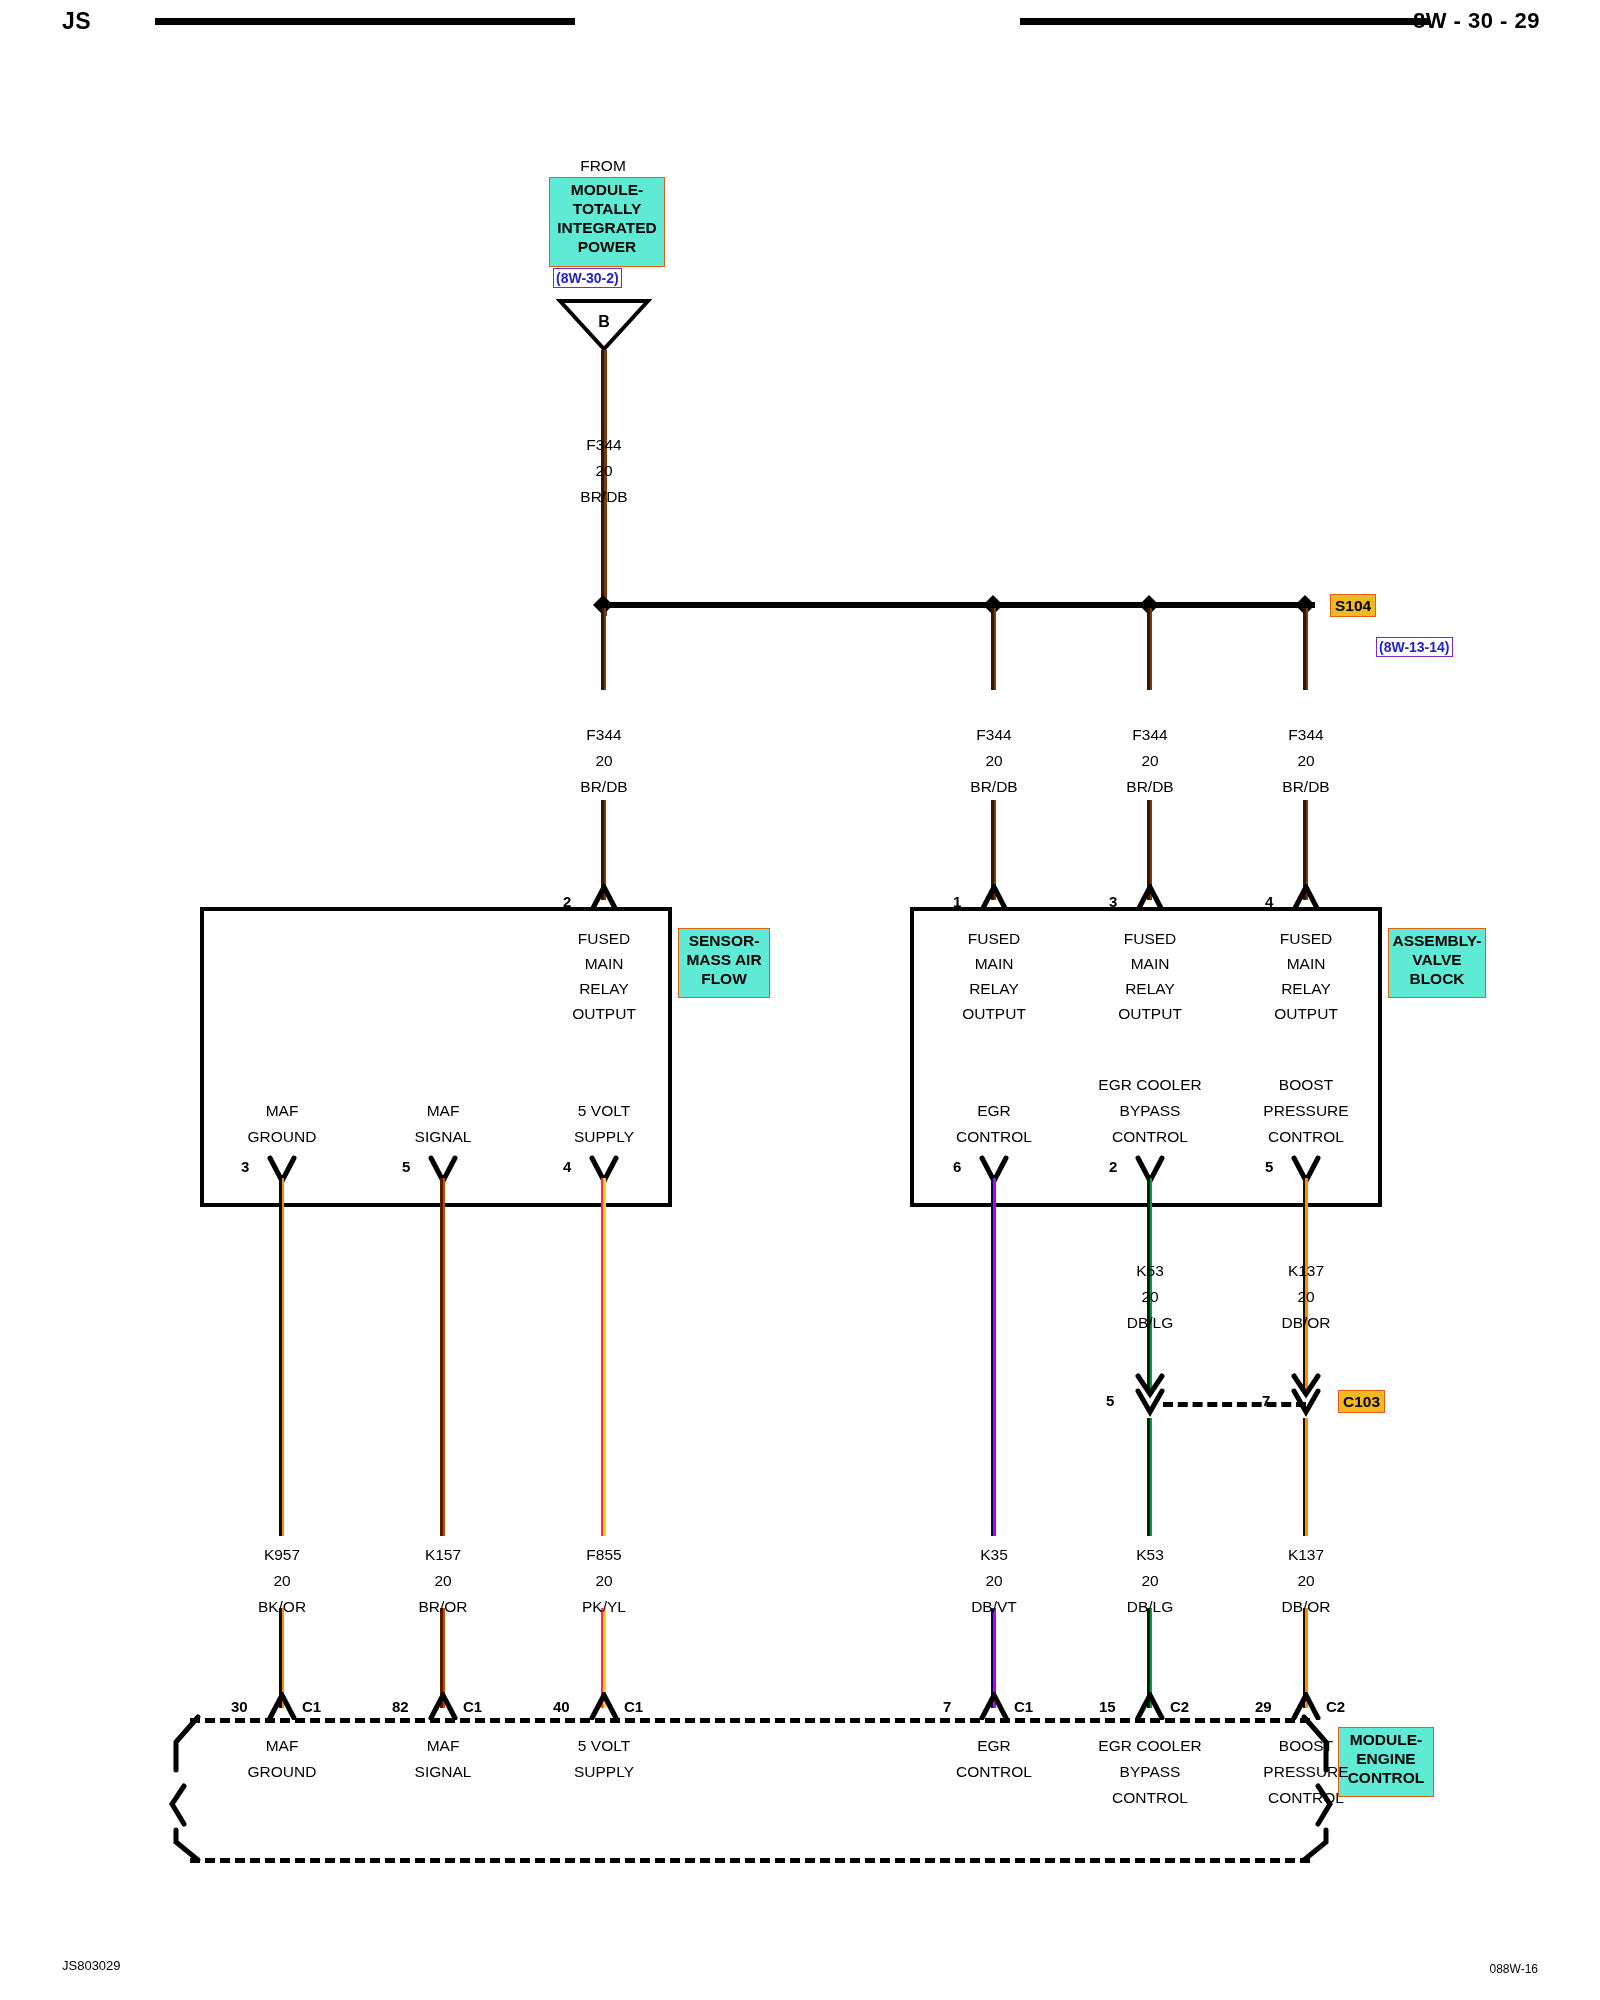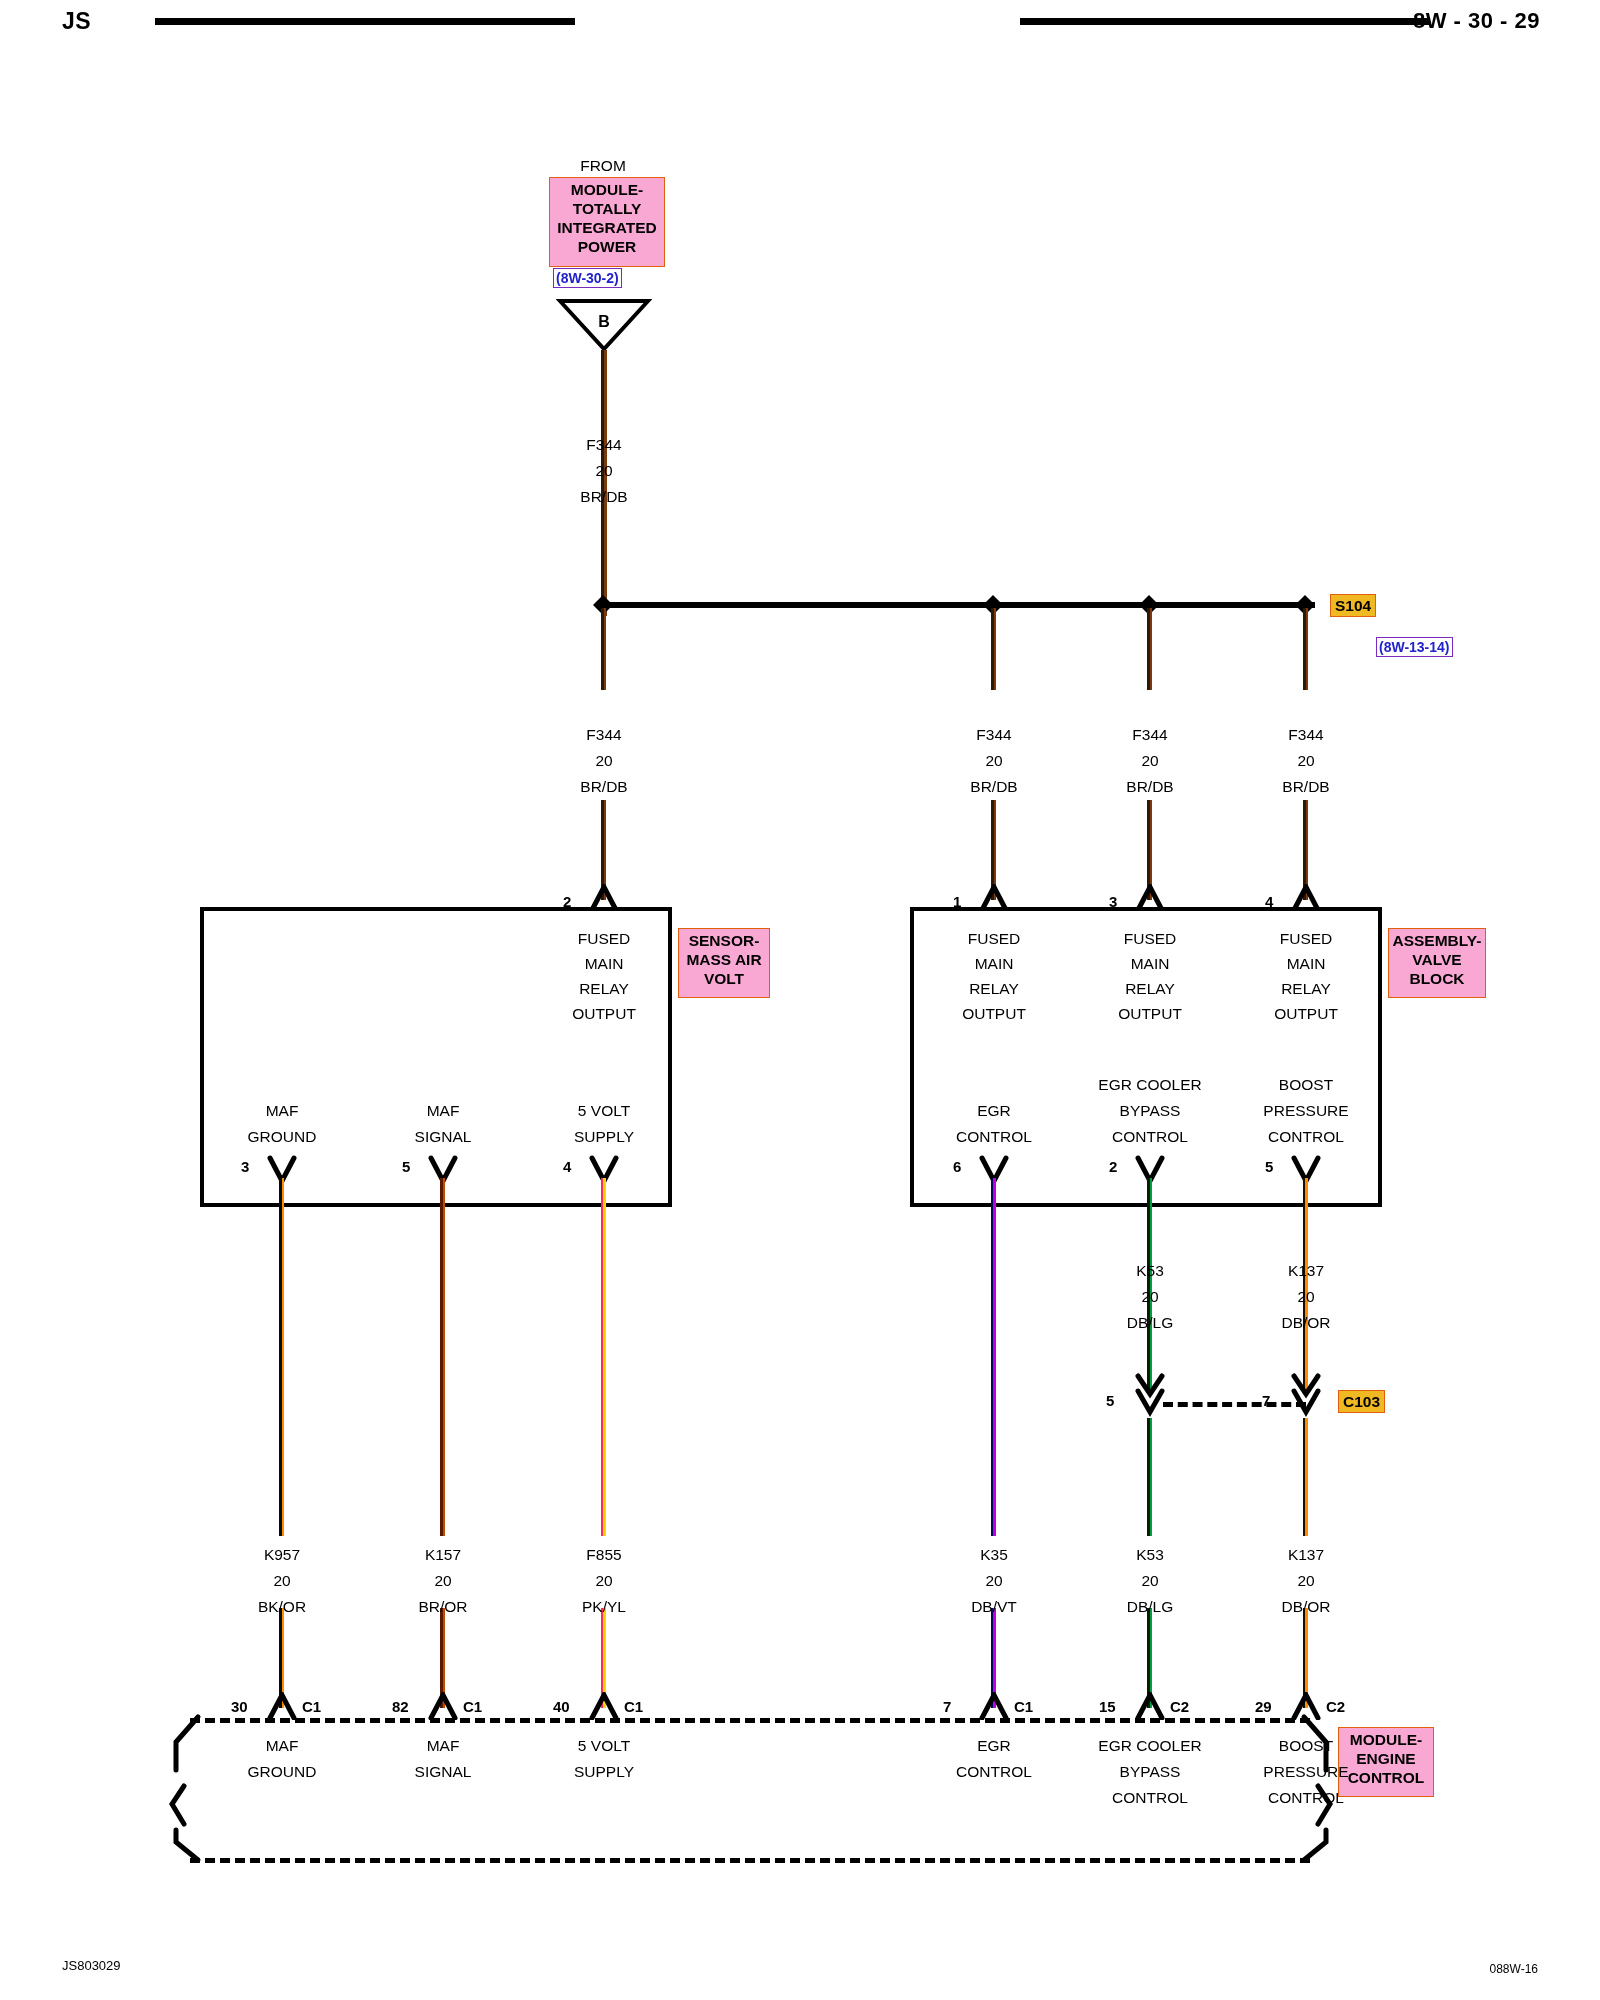--- a/index.html
+++ b/index.html
@@ -45,21 +45,21 @@
 
   
   .t{ position:absolute; font-size:15.5px; white-space:nowrap; line-height:1;}
   .t.c{ transform:translateX(-50%);}
   .t.b{ font-weight:bold;}
   .pin{ position:absolute; font-size:15px; font-weight:bold;}
 
   
   .hl{
     position:absolute;
-    background:#f9a8d4;
+    background:#5eead4;
     border:1.5px solid #e06010;
     color:#000;
     font-weight:bold;
     font-size:15.5px;
     line-height:19px;
     padding:2px 3px;
     white-space:nowrap;
   }
   .hl.center{ text-align:center;}
   
@@ -208,21 +208,21 @@
   <div class="cbox" style="left:200px; top:907px; width:472px; height:300px;"></div>
 
   <div class="t c" style="left:604px; top:931px;">FUSED</div>
   <div class="t c" style="left:604px; top:956px;">MAIN</div>
   <div class="t c" style="left:604px; top:981px;">RELAY</div>
   <div class="t c" style="left:604px; top:1006px;">OUTPUT</div>
 
   <div class="hl center" style="left:678px; top:928px; width:84px; height:64px;">
     <div>SENSOR-</div>
     <div>MASS AIR</div>
-    <div>VOLT</div>
+    <div>FLOW</div>
   </div>
 
   <div class="t c" style="left:282px; top:1103px;">MAF</div>
   <div class="t c" style="left:282px; top:1129px;">GROUND</div>
   <div class="t c" style="left:443px; top:1103px;">MAF</div>
   <div class="t c" style="left:443px; top:1129px;">SIGNAL</div>
   <div class="t c" style="left:604px; top:1103px;">5 VOLT</div>
   <div class="t c" style="left:604px; top:1129px;">SUPPLY</div>
 
   <div class="cbox" style="left:910px; top:907px; width:472px; height:300px;"></div>

